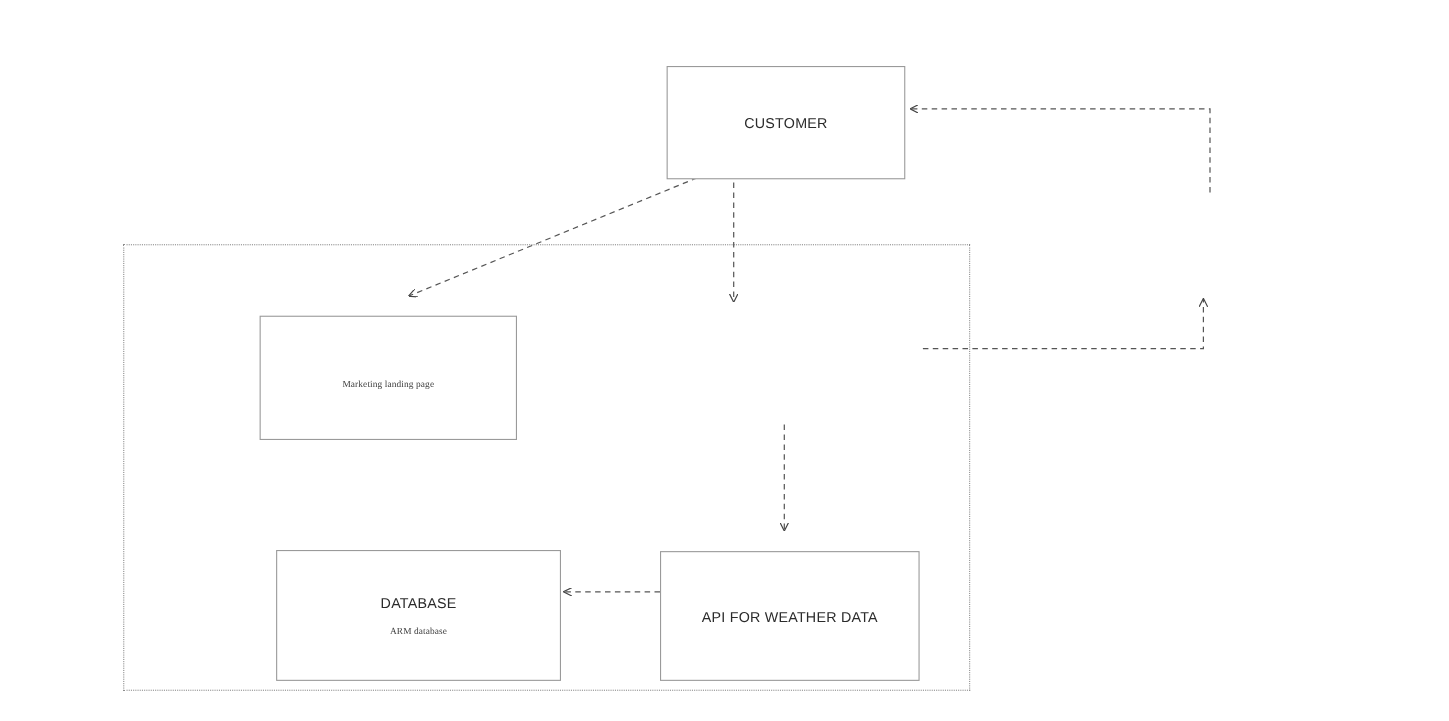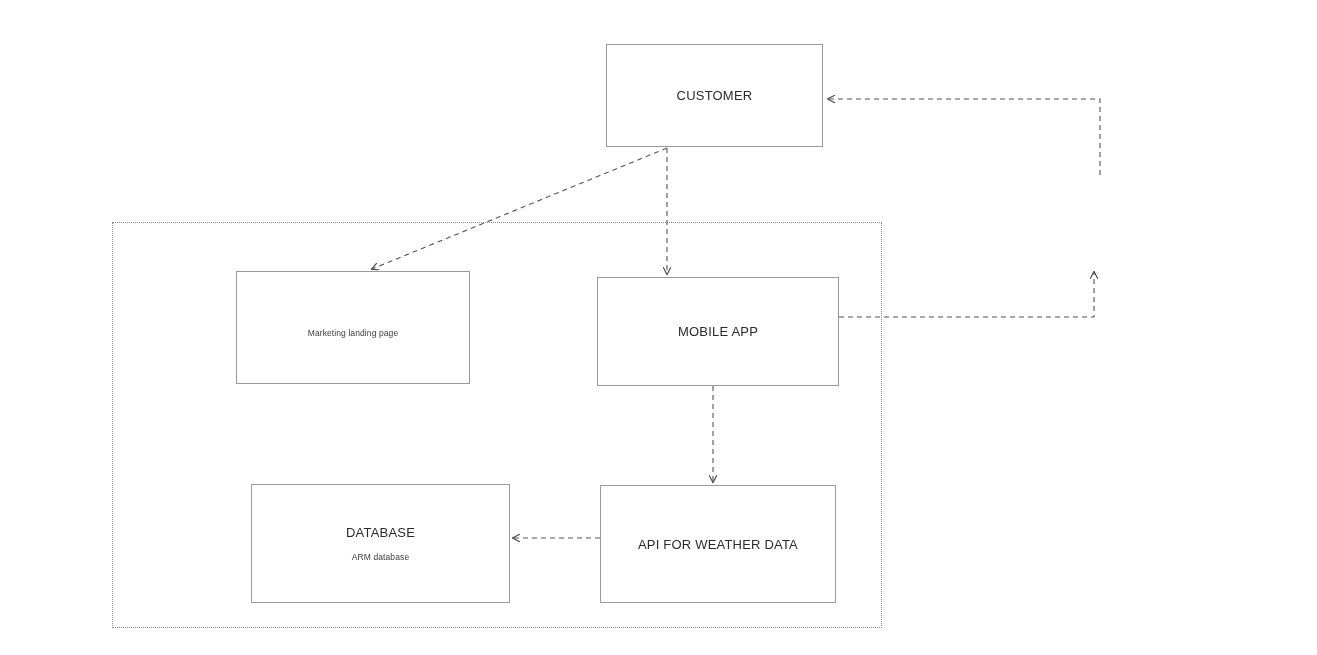--- a/index.html
+++ b/index.html
@@ -31,34 +31,36 @@
   .node {
     position: absolute;
     box-sizing: border-box;
     border: 1px solid #9a9a9a;
     background: #ffffff;
     display: flex;
     flex-direction: column;
     align-items: center;
     justify-content: center;
     text-align: center;
+    margin-top: 16px;
   }
   .node-title {
     color: #2b2b2b;
     font-size: 13px;
     line-height: 17px;
     letter-spacing: 0.2px;
     white-space: pre-line;
   }
   .node-subtitle {
     color: #3c3c3c;
     font-size: 8.5px;
     line-height: 12px;
     margin-top: 10px;
     letter-spacing: 0.1px;
+    font-family: Liberation Serif, serif;
   }
   .group-boundary {
     position: absolute;
     box-sizing: border-box;
     border: 1px dotted #8d8d8d;
     background: transparent;
   }
   
   #node-customer   { left: 606px; top: 44px;  width: 217px; height: 103px; }
   #node-email      { left: 1003px; top: 175px; width: 190px; height: 94px; }
@@ -112,23 +114,20 @@
 
   <div class="node" id="node-customer">
     <div class="node-title">CUSTOMER</div>
   </div>
 
 
   <div class="node" id="node-swpa">
     <div class="node-subtitle">Marketing landing page</div>
   </div>
 
-  <div class="node" id="node-mobile">
-    <div class="node-title">MOBILE APP</div>
-  </div>
 
   <div class="node" id="node-api">
     <div class="node-title">API FOR WEATHER DATA</div>
   </div>
 
   <div class="node" id="node-database">
     <div class="node-title">DATABASE</div>
     <div class="node-subtitle">ARM database</div>
   </div>
 

